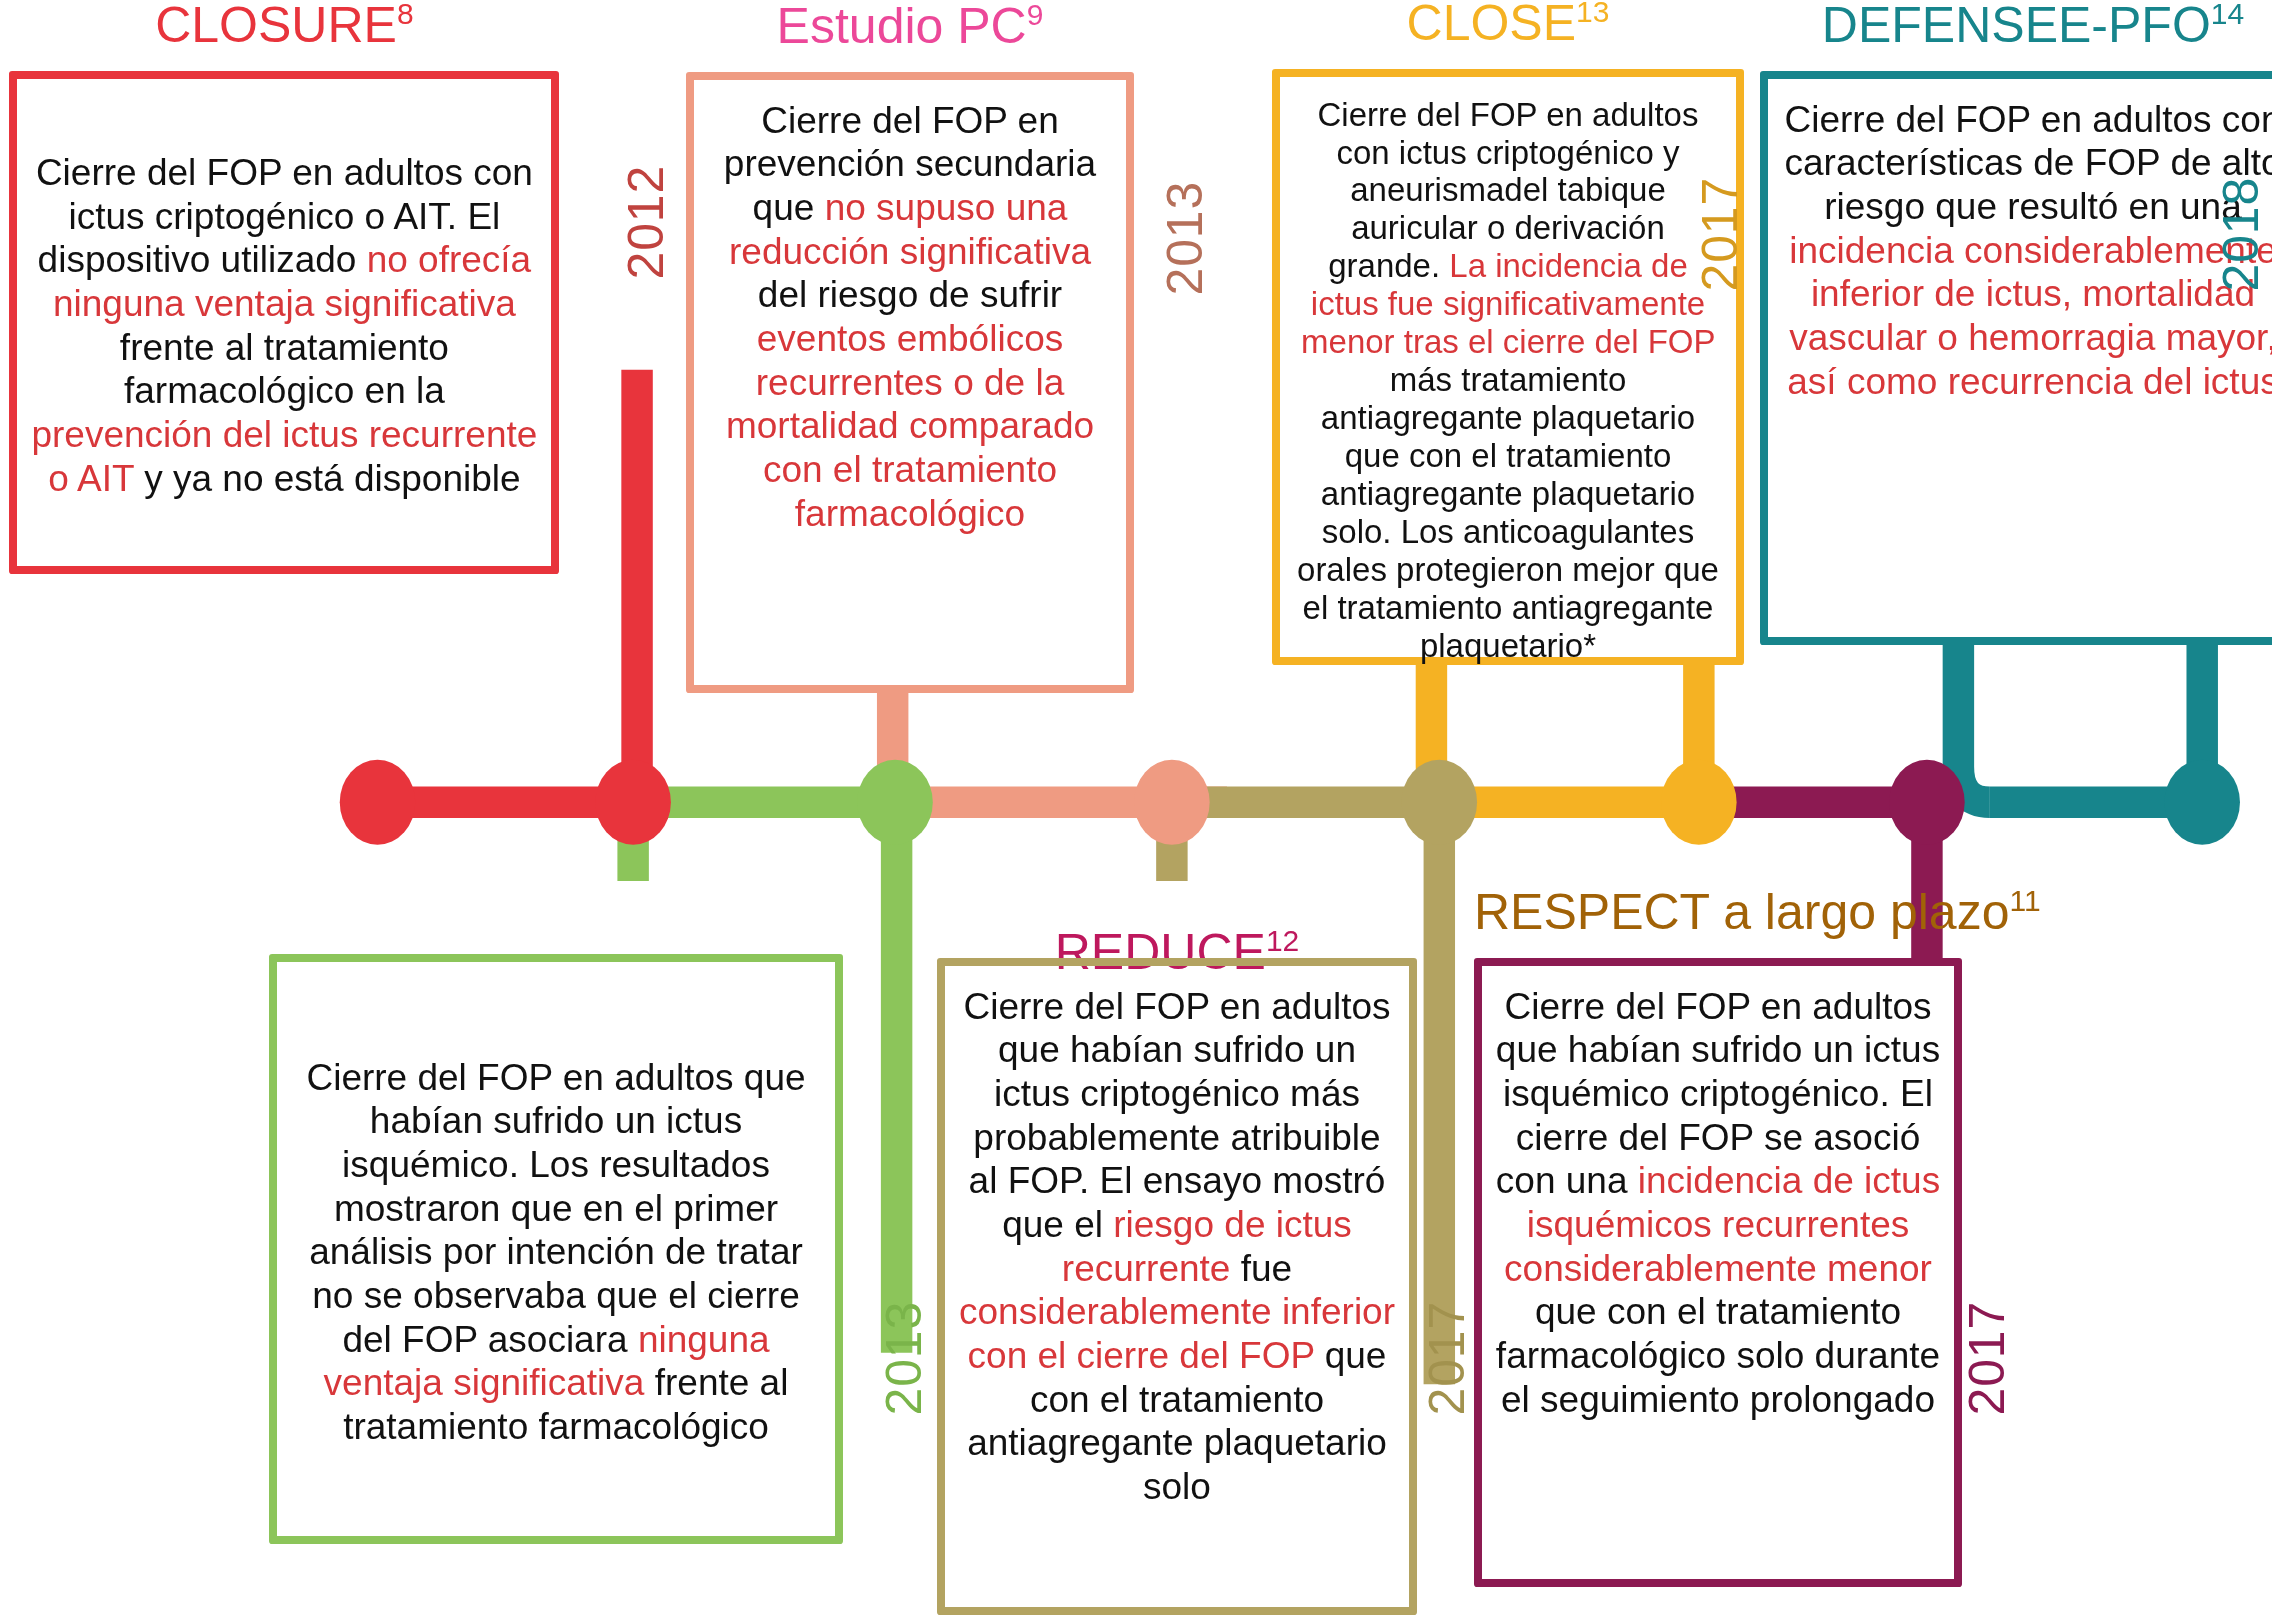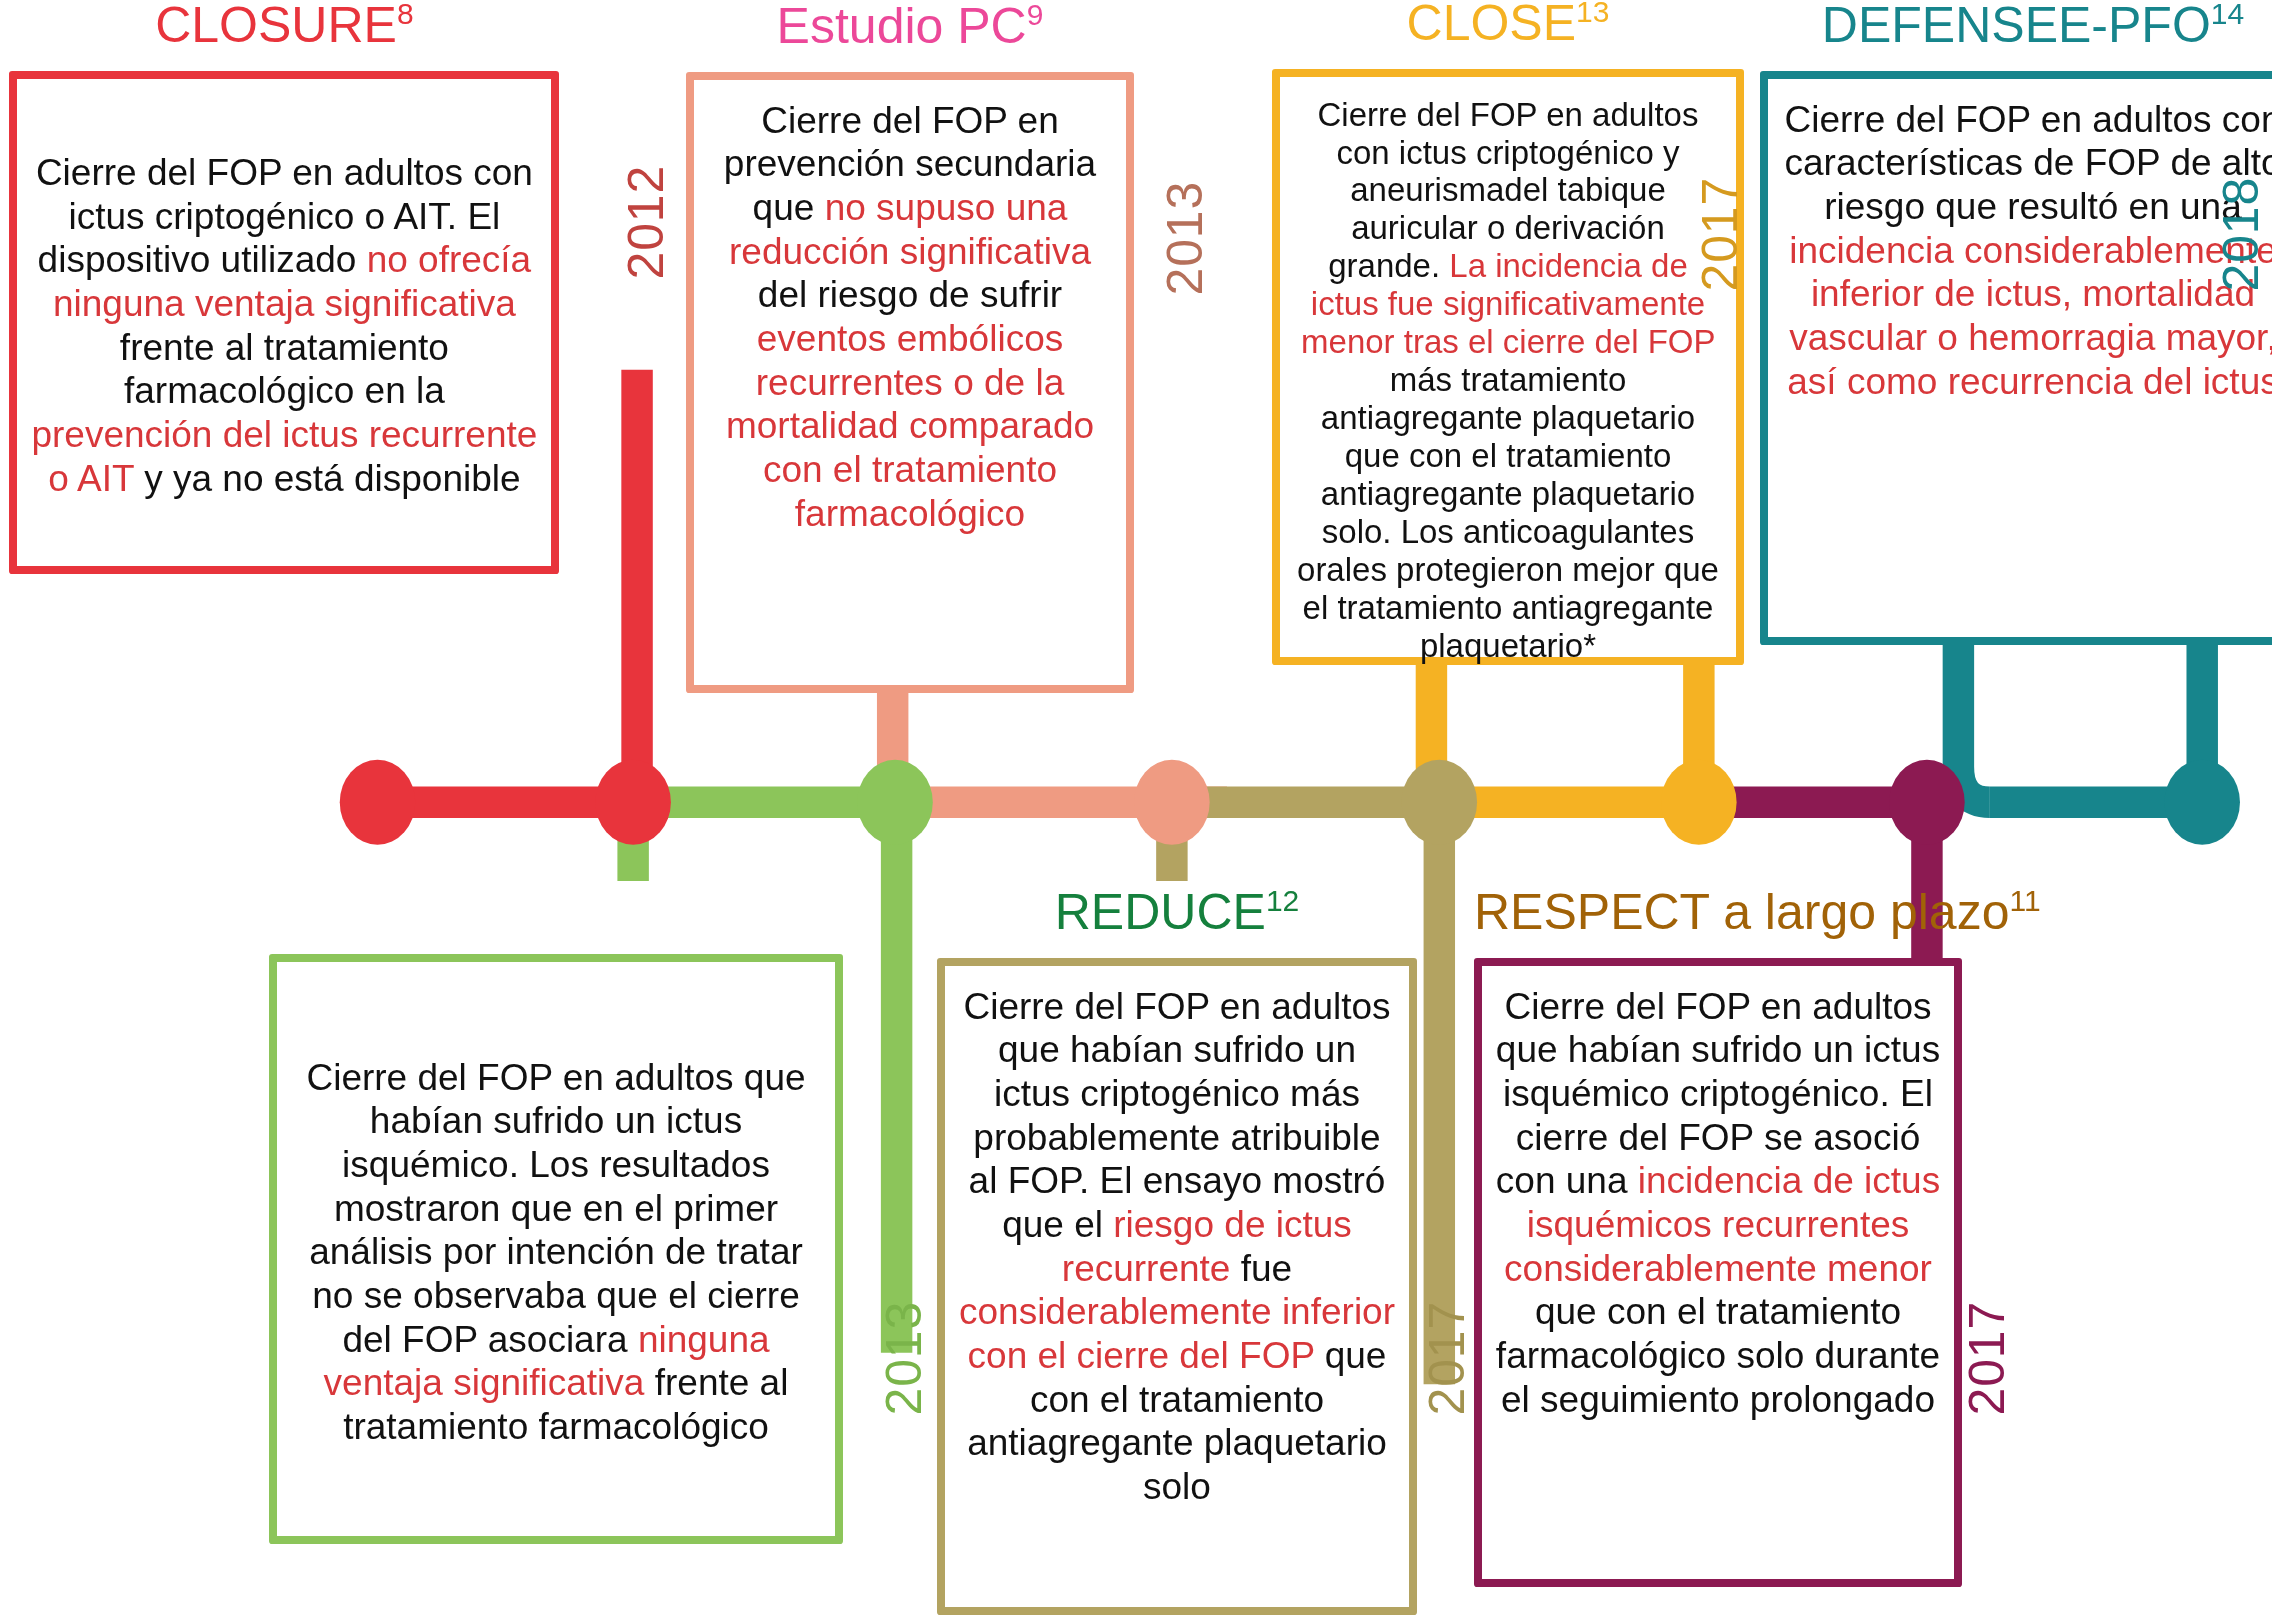--- a/index.html
+++ b/index.html
@@ -134,21 +134,21 @@
   </div>
 
   <div class="card" style="left:269px;top:954px;width:574px;height:590px;">
     <div class="frame" style="border-color:#8cc55a;"></div>
     <div class="body" style="align-items:center;">
       <p><span>Cierre del FOP en adultos que habían sufrido un ictus isquémico. Los resultados mostraron que en el primer análisis por intención de tratar no se observaba que el cierre del FOP asociara </span><span class="hl">ninguna ventaja significativa</span><span> frente al tratamiento farmacológico</span></p>
     </div>
   </div>
 
   <div class="card" style="left:937px;top:958px;width:480px;height:657px;">
-    <div class="title" style="color:#15803d;">
+    <div class="title" style="color:#be185d;margin-top:40px;">
       <span>REDUCE</span><sup>12</sup>
     </div>
     <div class="frame" style="border-color:#b3a361;"></div>
     <div class="body">
       <p><span>Cierre del FOP en adultos que habían sufrido un ictus criptogénico más probablemente atribuible al FOP. El ensayo mostró que el </span><span class="hl">riesgo de ictus recurrente</span><span> fue </span><span class="hl">considerablemente inferior con el cierre del FOP</span><span> que con el tratamiento antiagregante plaquetario solo</span></p>
     </div>
   </div>
 
   <div class="card" style="left:1474px;top:958px;width:488px;height:629px;">
     <div class="title" style="color:#a16207;">

